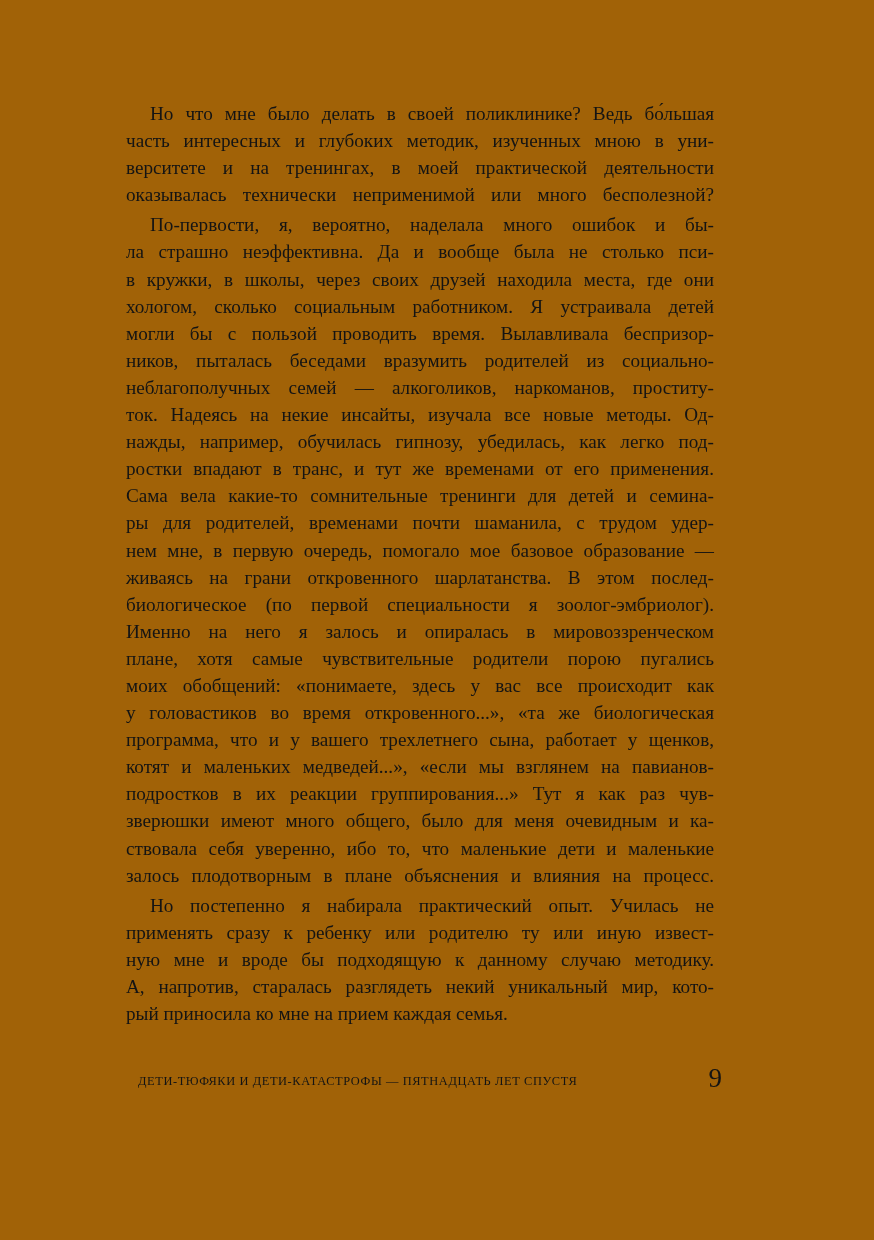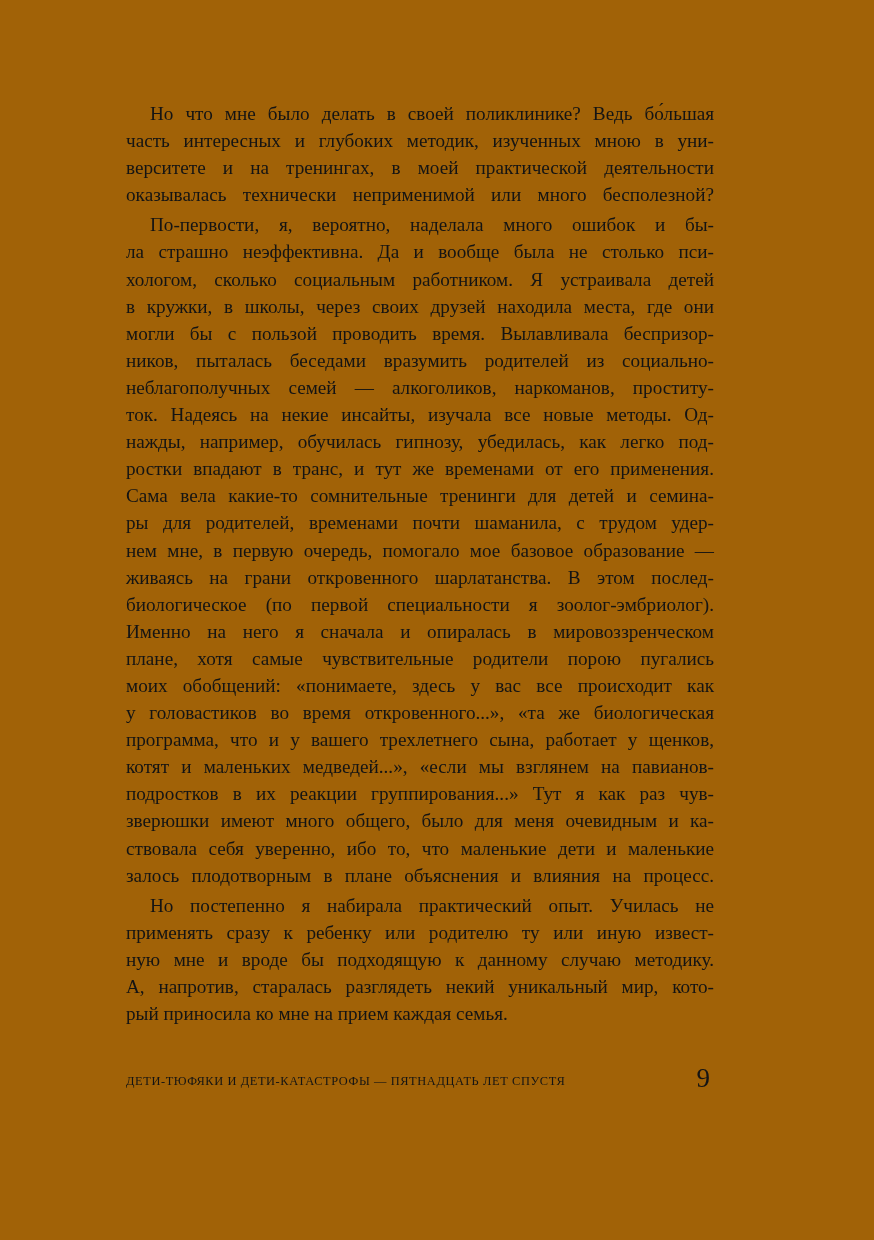--- a/index.html
+++ b/index.html
@@ -46,21 +46,21 @@
     }
     .paragraph {
       margin: 0;
       padding: 0;
     }
     .paragraph + .paragraph {
       margin-top: 3px;
     }
     .footer {
       position: absolute;
-      left: 126px;
+      left: 138px;
       top: 1063px;
       width: 588px;
       height: 34px;
       font-family: "Liberation Serif", "DejaVu Serif", serif;
       color: #141414;
     }
     .running-title {
       position: absolute;
       left: 0;
       top: 11px;
@@ -86,34 +86,34 @@
     <div class="paragraph">
       <span class="line indent">Но что мне было делать в своей поликлинике? Ведь бо́льшая</span>
       <span class="line">часть интересных и глубоких методик, изученных мною в уни-</span>
       <span class="line">верситете и на тренингах, в моей практической деятельности</span>
       <span class="line">оказывалась технически неприменимой или много бесполезной?</span>
     </div>
 
     <div class="paragraph">
       <span class="line indent">По-первости, я, вероятно, наделала много ошибок и бы-</span>
       <span class="line">ла страшно неэффективна. Да и вообще была не столько пси-</span>
+      <span class="line">в кружки, в школы, через своих друзей находила места, где они</span>
       <span class="line">хологом, сколько социальным работником. Я устраивала детей</span>
-      <span class="line">в кружки, в школы, через своих друзей находила места, где они</span>
       <span class="line">могли бы с пользой проводить время. Вылавливала беспризор-</span>
       <span class="line">ников, пыталась беседами вразумить родителей из социально-</span>
       <span class="line">неблагополучных семей — алкоголиков, наркоманов, проститу-</span>
       <span class="line">ток. Надеясь на некие инсайты, изучала все новые методы. Од-</span>
       <span class="line">нажды, например, обучилась гипнозу, убедилась, как легко под-</span>
       <span class="line">ростки впадают в транс, и тут же временами от его применения.</span>
       <span class="line">Сама вела какие-то сомнительные тренинги для детей и семина-</span>
       <span class="line">ры для родителей, временами почти шаманила, с трудом удер-</span>
       <span class="line">нем мне, в первую очередь, помогало мое базовое образование —</span>
       <span class="line">живаясь на грани откровенного шарлатанства. В этом послед-</span>
       <span class="line">биологическое (по первой специальности я зоолог-эмбриолог).</span>
-      <span class="line">Именно на него я сначала и опиралась в мировоззренческом</span>
+      <span class="line">Именно на него я залось и опиралась в мировоззренческом</span>
       <span class="line">плане, хотя самые чувствительные родители порою пугались</span>
       <span class="line">моих обобщений: «понимаете, здесь у вас все происходит как</span>
       <span class="line">у головастиков во время откровенного...», «та же биологическая</span>
       <span class="line">программа, что и у вашего трехлетнего сына, работает у щенков,</span>
       <span class="line">котят и маленьких медведей...», «если мы взглянем на павианов-</span>
       <span class="line">подростков в их реакции группирования...» Тут я как раз чув-</span>
       <span class="line">зверюшки имеют много общего, было для меня очевидным и ка-</span>
       <span class="line">ствовала себя уверенно, ибо то, что маленькие дети и маленькие</span>
       <span class="line">залось плодотворным в плане объяснения и влияния на процесс.</span>
     </div>

